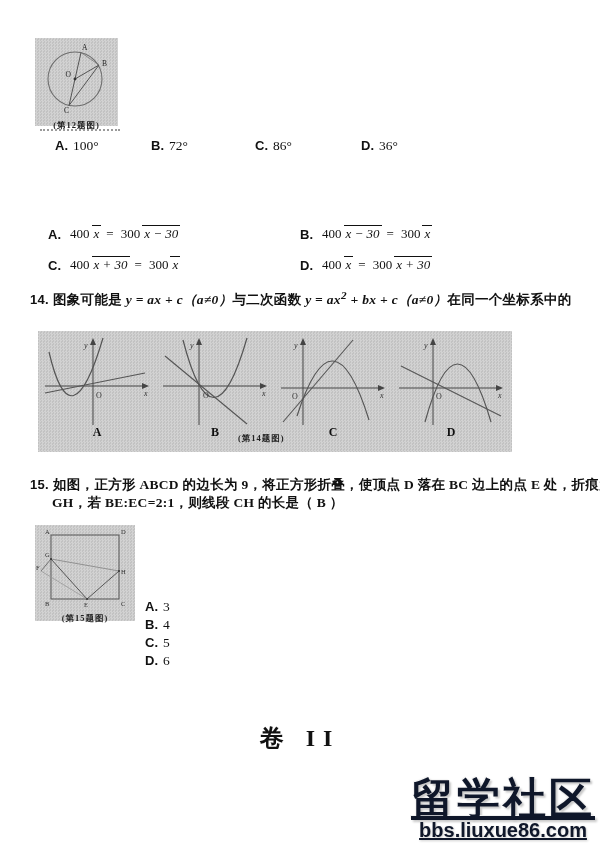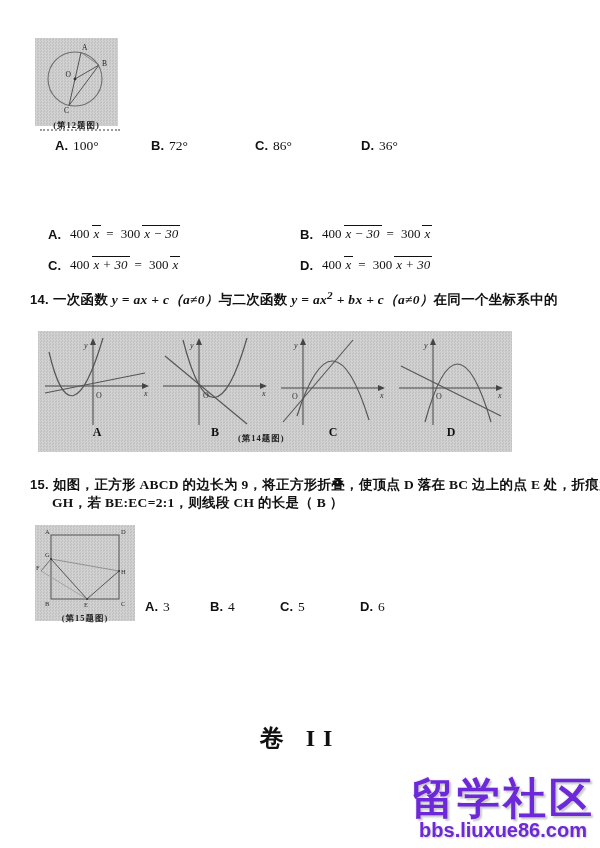--- a/index.html
+++ b/index.html
@@ -70,38 +70,38 @@
   .strip-row { display:flex; }
   .graph-cell { width:118px; text-align:center; }
   .graph-cell svg { display:block; margin:0 auto; }
   .graph-label { font-size:12px; font-weight:600; margin-top:-3px; font-family:"Liberation Serif",serif; }
   #q14-caption { position:absolute; left:200px; top:102px; }
   .axis-label { font-style:italic; font-family:"Liberation Serif",serif; }
 
   
   #q15-figure { left:35px; top:525px; width:100px; height:96px; padding-top:2px; }
 
-  #q15-options { left:145px; top:597px; width:420px; display:flex; }
+  #q15-options { left:145px; top:597px; width:420px; display:flex;flex-direction:column; }
   #q15-options .opt:nth-child(1){ width:65px; }
   #q15-options .opt:nth-child(2){ width:70px; }
   #q15-options .opt:nth-child(3){ width:80px; }
 
   
   #dot-artifact { left:40px; top:129px; width:80px; height:0; border-top:2px dotted #9a9a9a; }
 
   
   #section-title {
     left:0; top:722px; width:600px;
     text-align:center;
     font-size:24px; font-weight:700;
     letter-spacing:8px;
   }
 
   
-  #watermark { right:5px; top:770px; text-align:center; color:#6d28d9; font-family:"Liberation Sans",sans-serif; }
+  #watermark { right:5px; top:770px; text-align:center; color:#0f172a; font-family:"Liberation Sans",sans-serif;text-decoration:underline; }
   #watermark .wm-title {
     font-size:43px; font-weight:800; letter-spacing:3px;
     text-shadow:2px 2px 2px #c9c9c9, -1px -1px 1px #f2f2f2, 0 0 1px #dddddd;
   }
   #watermark .wm-url {
     font-size:20px; font-weight:700; margin-top:-9px;
     text-shadow:1px 1px 2px #cfcfcf, 0 0 1px #e5e5e5;
   }
 
   svg text { font-family:"Liberation Serif",serif; }
@@ -159,21 +159,21 @@
   <div class="q13-opt" style="left:252px; top:31px;">
     <span class="opt-letter">D.</span>
     <span class="frac"><span class="num">400</span><span class="den">x</span></span>
     <span class="eqsign">=</span>
     <span class="frac"><span class="num">300</span><span class="den">x + 30</span></span>
   </div>
 </div>
 
 <div class="abs" id="q14-text" style="left:30px; top:285px; width:545px;">
   <div class="cn-line">
-    <span class="qnum">14.</span><span>一次函数 </span><span class="mathit">y = ax + c</span><span class="mathit">（a≠0）</span><span>与二次函数 </span><span class="mathit"><span>y = ax</span><sup>2</sup><span> + bx + c</span></span><span class="mathit">（a≠0）</span><span>在同一个坐标系中的</span>
+    <span class="qnum">14.</span><span>图象可能是 </span><span class="mathit">y = ax + c</span><span class="mathit">（a≠0）</span><span>与二次函数 </span><span class="mathit"><span>y = ax</span><sup>2</sup><span> + bx + c</span></span><span class="mathit">（a≠0）</span><span>在同一个坐标系中的</span>
   </div>
 </div>
 
 <div class="abs scan" id="q14-figure">
   <div class="strip-row">
     <div class="graph-cell">
       <svg width="112" height="92" viewBox="0 0 112 92">
         <line x1="4" y1="50" x2="102" y2="50" stroke="#444" stroke-width="1"></line>
         <polygon points="101,47 108,50 101,53" fill="#444"></polygon>
         <line x1="52" y1="89" x2="52" y2="8" stroke="#444" stroke-width="1"></line>

